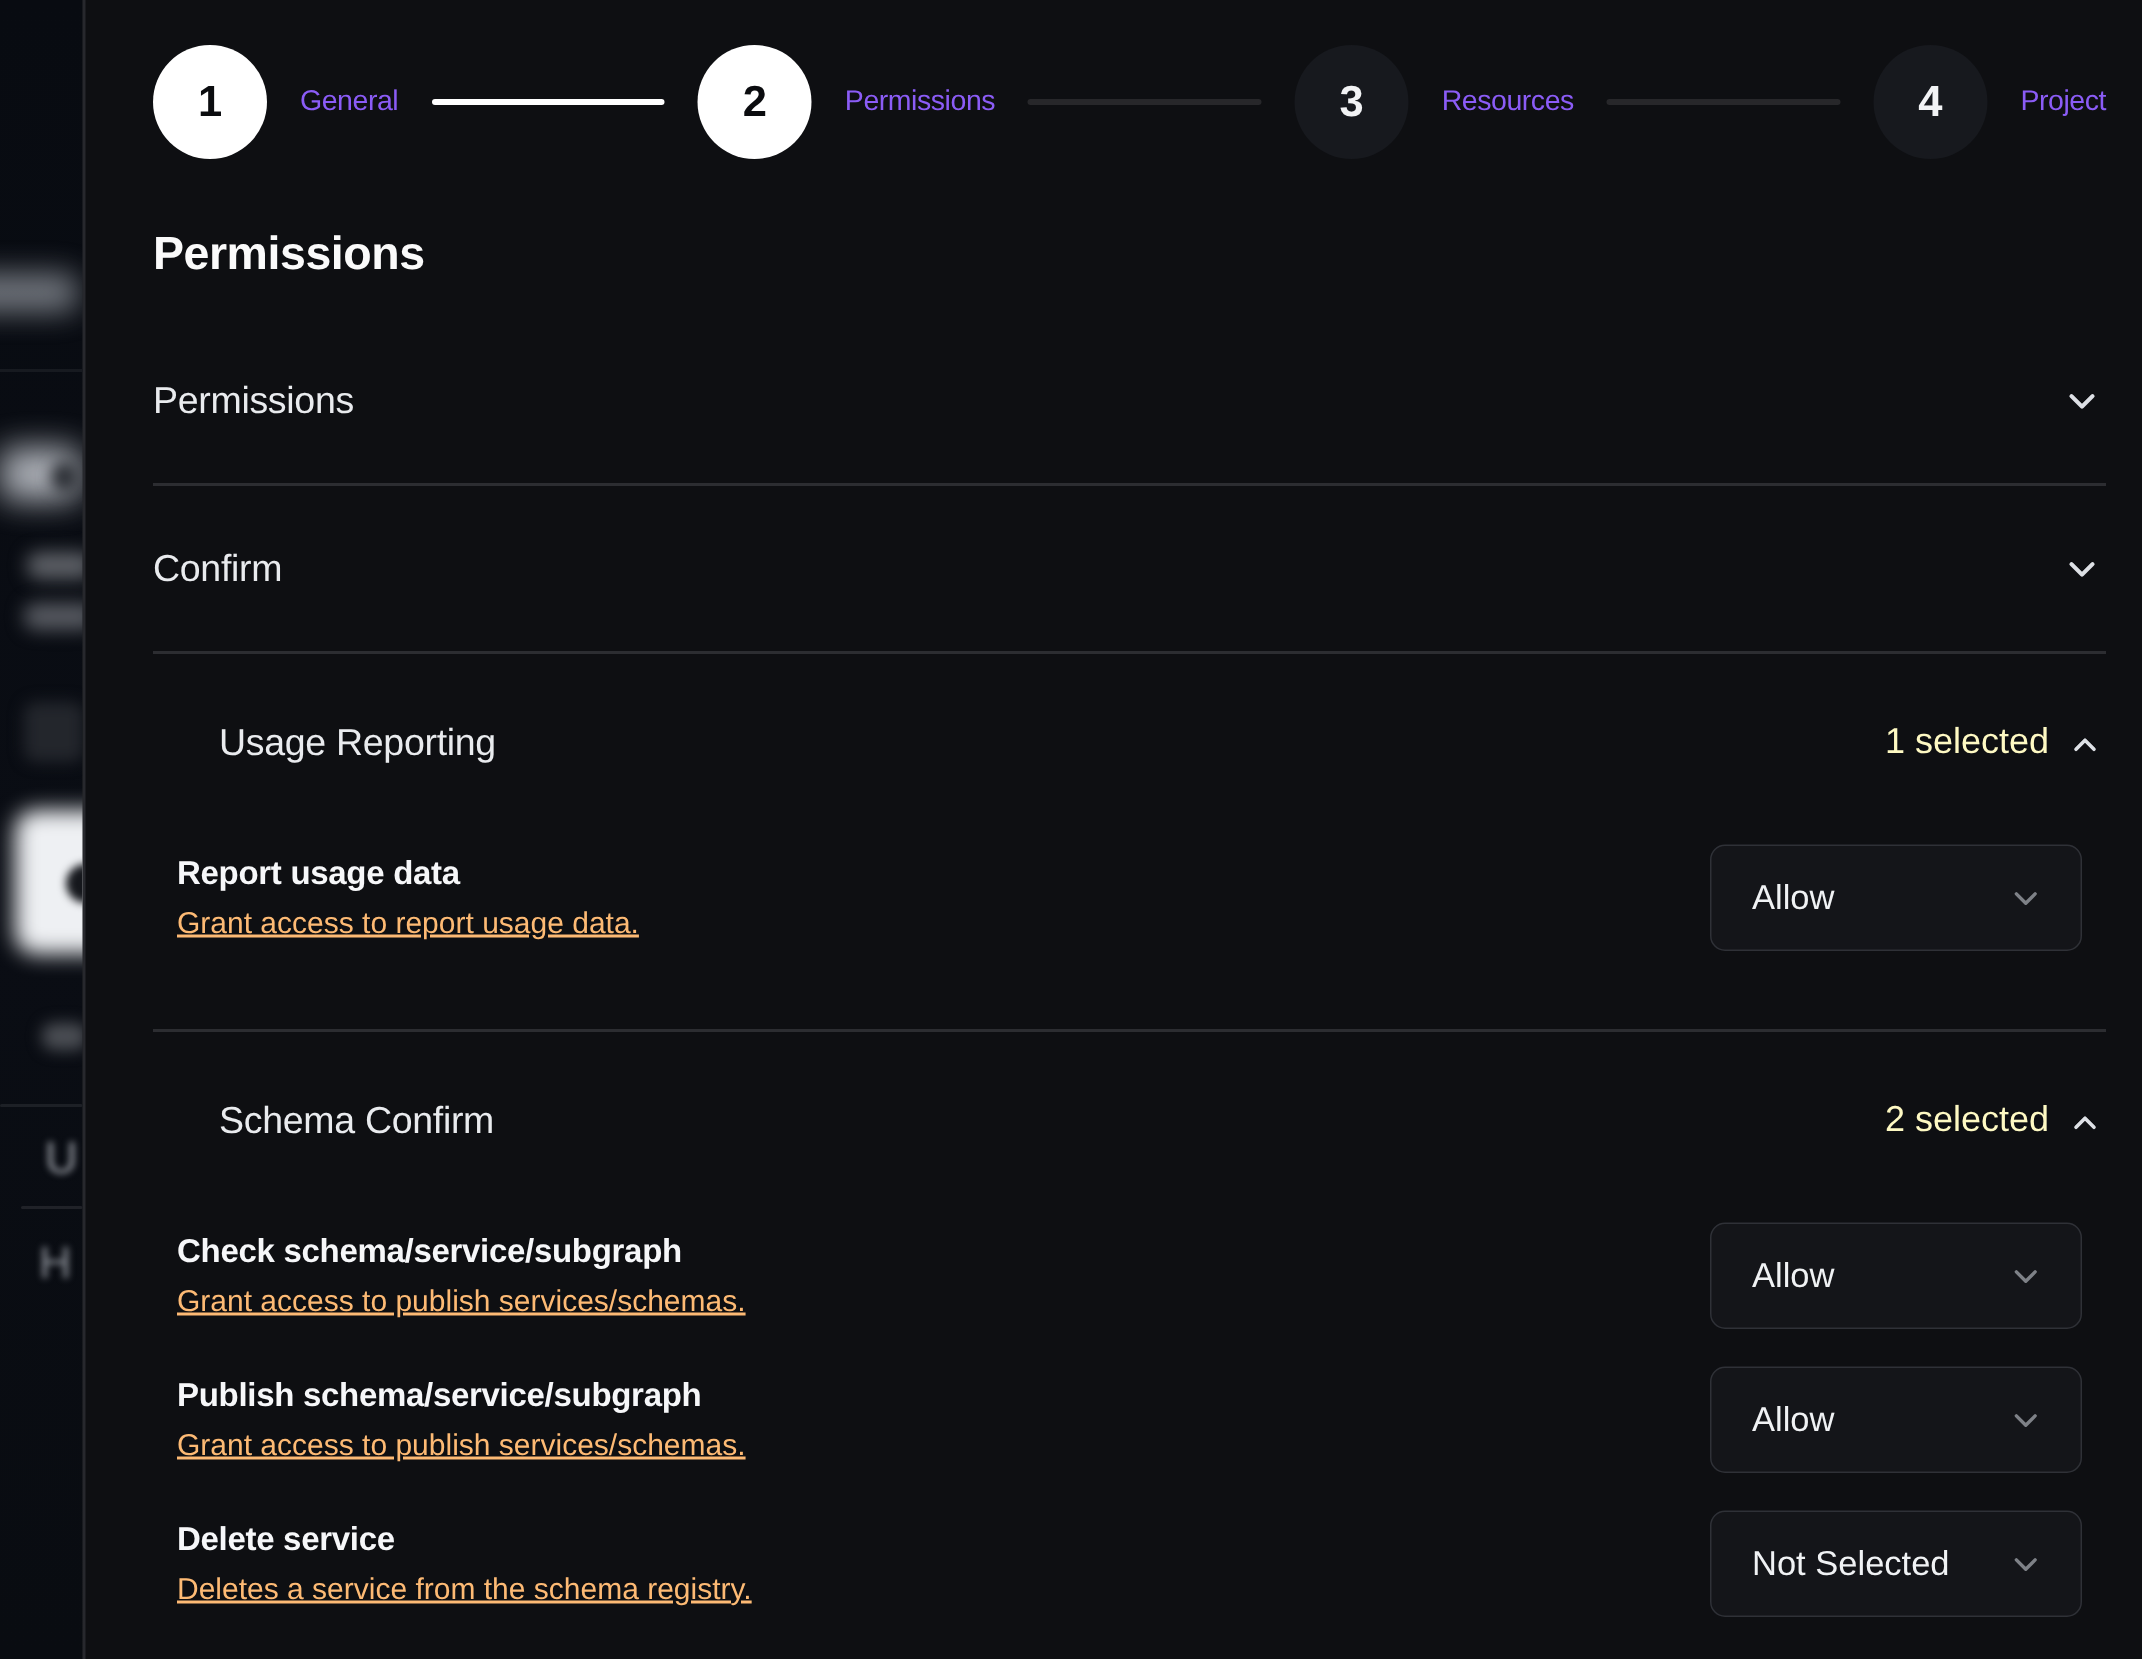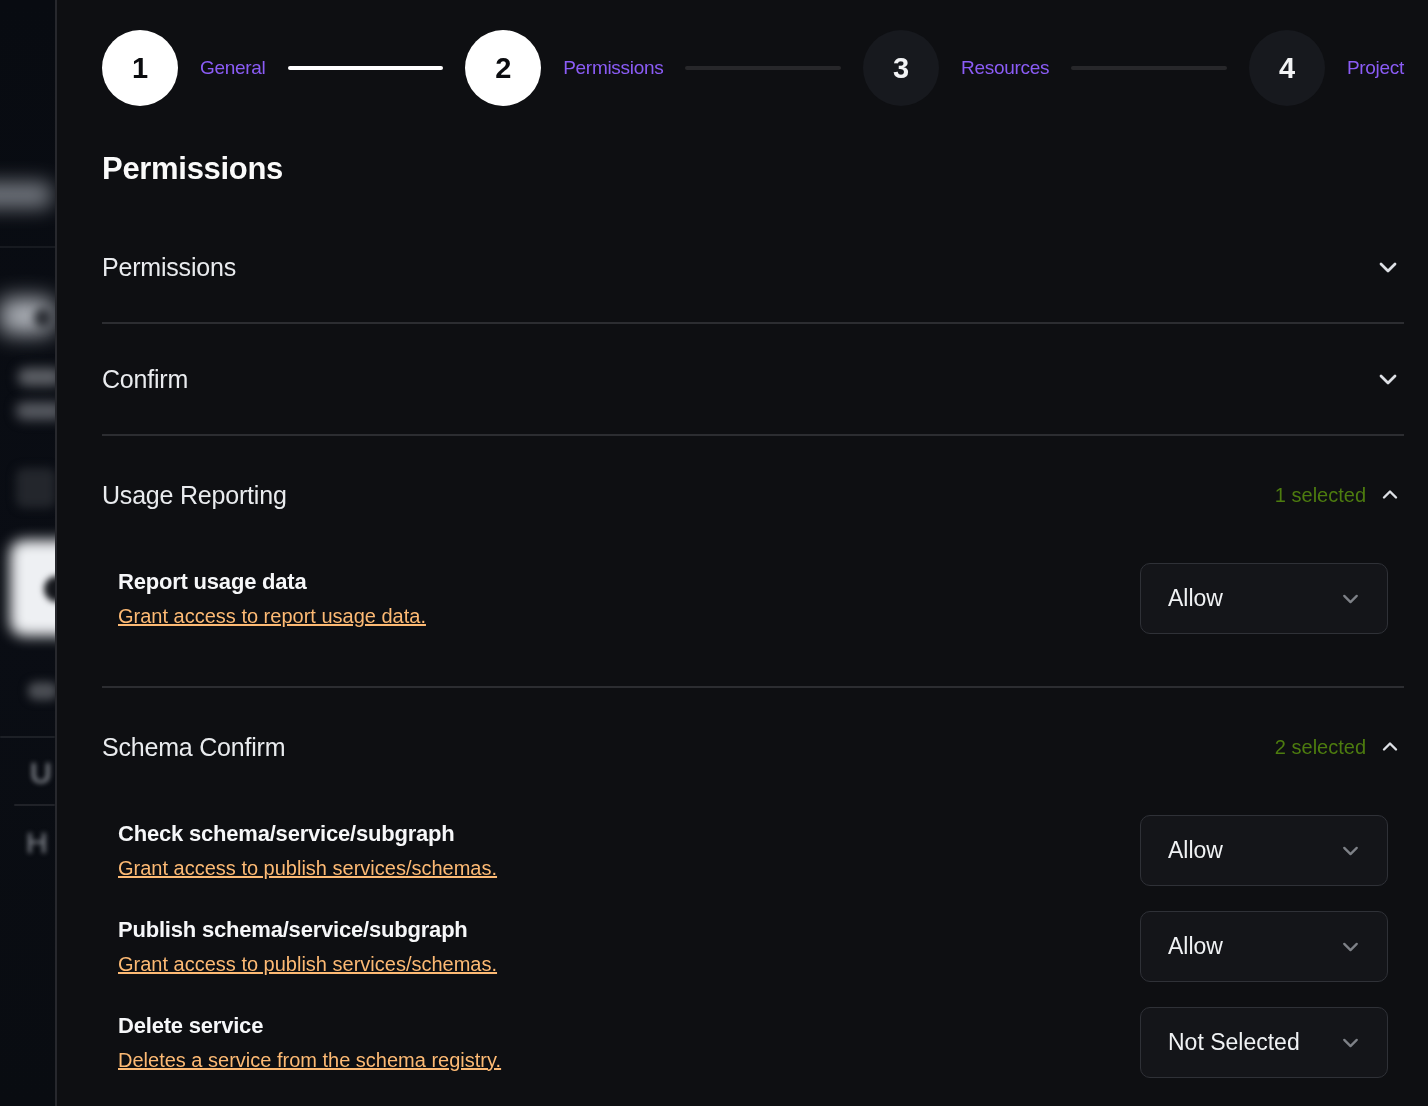--- a/index.html
+++ b/index.html
@@ -52,23 +52,23 @@
   .connector.done{background:#ffffff;}
   .connector.todo{background:#27272a;}
 
   .page-title{font-size:31px;font-weight:700;letter-spacing:-0.3px;margin:44px 0 24px;line-height:38px;color:#fafafa;}
 
   
   .section{border-bottom:2px solid #2c2d31;}
   .section:last-child{border-bottom:none;}
   .sec-head{display:flex;align-items:center;justify-content:space-between;cursor:pointer;}
   .sec-head.collapsed{height:110px;}
-  .sec-head.expanded{padding-top:44px;height:30px;}
+  .sec-head.expanded{padding-top:44px;height:30px;margin-left:44px;}
   .sec-title{font-size:25px;font-weight:400;letter-spacing:-0.2px;color:#e9ebee;}
-  .sec-right{display:flex;align-items:center;gap:12px;color:#4d7c0f;font-size:20px;padding-right:2px;}
+  .sec-right{display:flex;align-items:flex-end;gap:12px;color:#fef9c3;font-size:24px;padding-right:2px;}
   .chev{display:block;color:#dde0e5;}
 
   .perm-list{display:flex;flex-direction:column;gap:25px;margin-top:53px;padding:0 0 52px 16px;}
   .perm-row{display:flex;align-items:center;justify-content:space-between;gap:31px;}
   .perm-name{font-size:22px;font-weight:700;letter-spacing:-0.2px;line-height:26px;margin-bottom:9px;color:#f6f7f9;}
   .perm-desc{font-size:20px;font-weight:400;line-height:24px;color:#fdba74;text-decoration:underline;}
   .perm-select{
     flex:none;width:248px;height:71px;margin-right:16px;box-sizing:border-box;
     display:flex;align-items:center;justify-content:space-between;
     padding:0 24px 0 27px;border-radius:10px;cursor:pointer;

